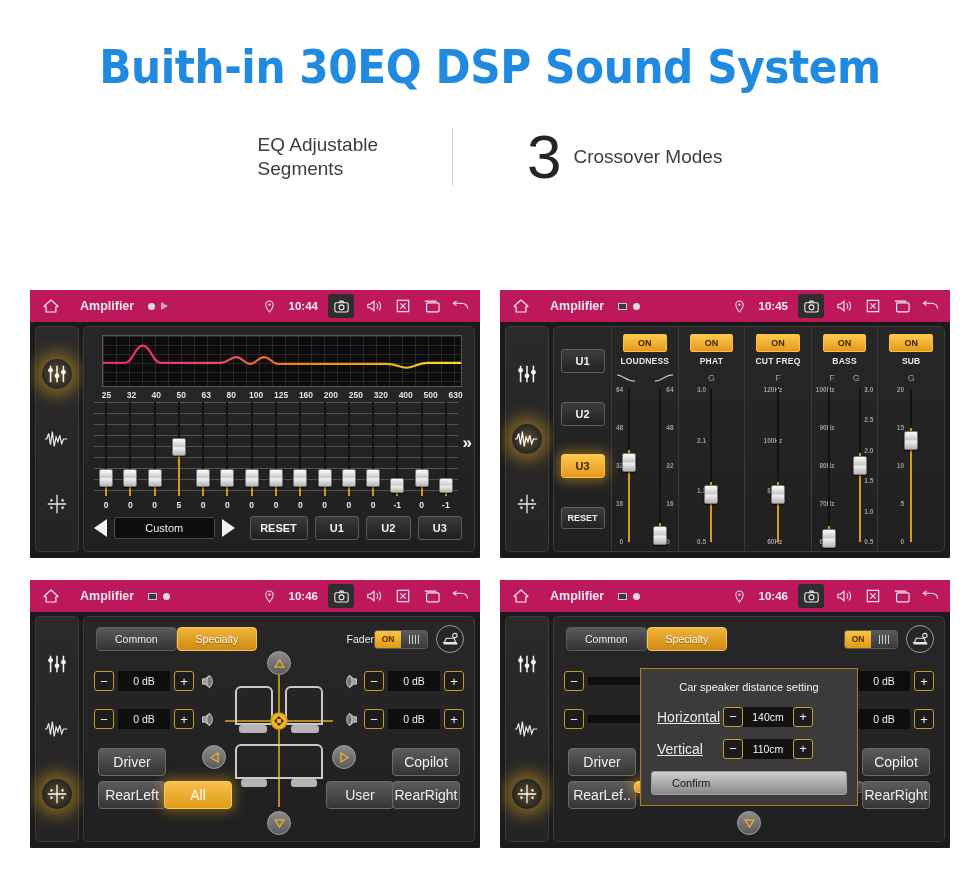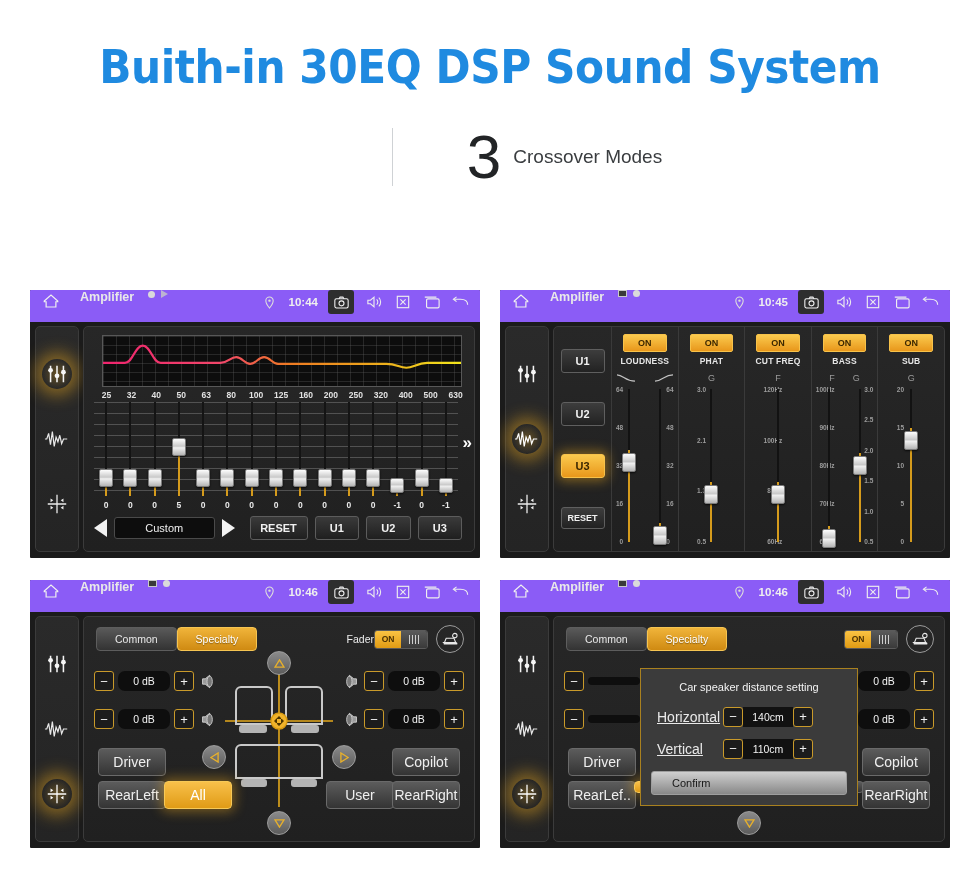--- a/index.html
+++ b/index.html
@@ -69,23 +69,23 @@
     width: 450px; height: 268px;
     background: #1b1b1b;
     position: relative;
     overflow: hidden;
     border-radius: 1px;
   }
 
   
   .statusbar {
     height: 32px;
-    background: #8b5cf6;
+    background: #be185d;
     display: flex;
-    align-items: flex-start;
+    align-items: center;
     padding: 0 10px;
     position: relative;
   }
   .sb-home { width: 22px; height: 22px; display:flex; align-items:center; justify-content:center; }
   .sb-title {
     color: #e9e9e9; font-size: 12.5px; font-weight: bold;
     margin-left: 18px;
   }
   .sb-minis { display: flex; gap: 6px; margin-left: 14px; align-items: center; }
   .mini-sq { width: 9px; height: 7px; border: 1px solid #c9c9c9; background:#3a3a3a; }
@@ -313,21 +313,21 @@
   .db-row {
     position: absolute; display: flex; align-items: center; gap: 4px;
   }
   .pm {
     width: 20px; height: 20px; border: 1px solid #c99a2a; border-radius: 3px;
     background: #1c1c1c; color: #f1f1f1; font-size: 13px;
     display: flex; align-items: center; justify-content: center; line-height: 1;
   }
   .db-val {
     background: #0e0e0e; min-width: 52px; text-align: center;
-    color: #f2f2f2; font-size: 10.5px; padding: 4px 2px; border-radius: 7px;
+    color: #f2f2f2; font-size: 10.5px; padding: 4px 2px;
   }
   .spk { width: 17px; height: 18px; display: flex; align-items:center; justify-content:center;}
   .seatmap { position: absolute; left: 50%; top: 6px; transform: translateX(-50%); width: 120px; height: 150px; }
   .pad-btn {
     position: absolute; width: 24px; height: 24px; border-radius: 50%;
     background: linear-gradient(180deg,#8b8b8b,#5c5c5c);
     border: 1px solid #9d9d9d;
     display: flex; align-items: center; justify-content: center;
   }
   .side-btn {
@@ -361,20 +361,24 @@
     color: #161616; font-size: 11px; padding: 5px 20px;
   }
 </style>
 </head>
 <body>
 
 <div class="hero-title">Buith-in 30EQ DSP Sound System</div>
 
 <div class="stats-row">
   <div class="stat">
+    <div class="stat-txt">
+      <div>EQ Adjustable</div>
+      <div>Segments</div>
+    </div>
   </div>
   <div class="stat-divider"></div>
   <div class="stat">
     <div class="stat-num">3</div>
     <div class="stat-txt">
       <div>Crossover Modes</div>
     </div>
   </div>
 </div>
 

